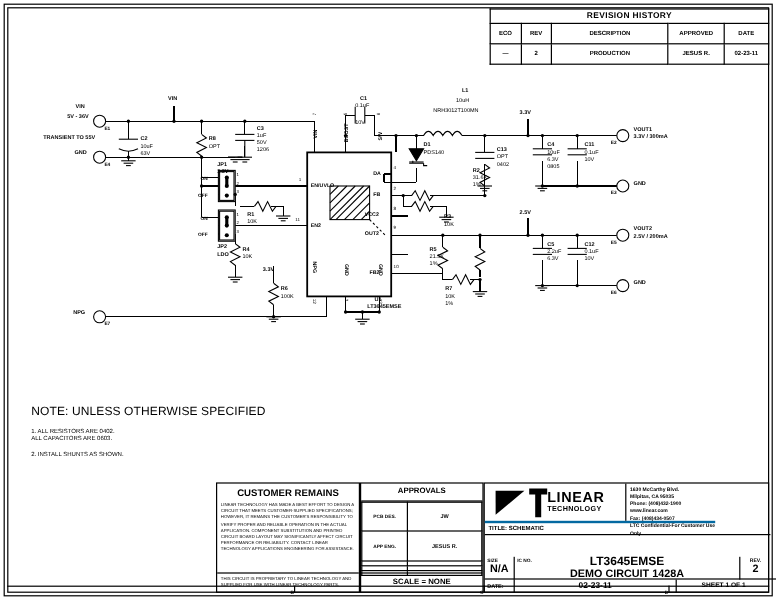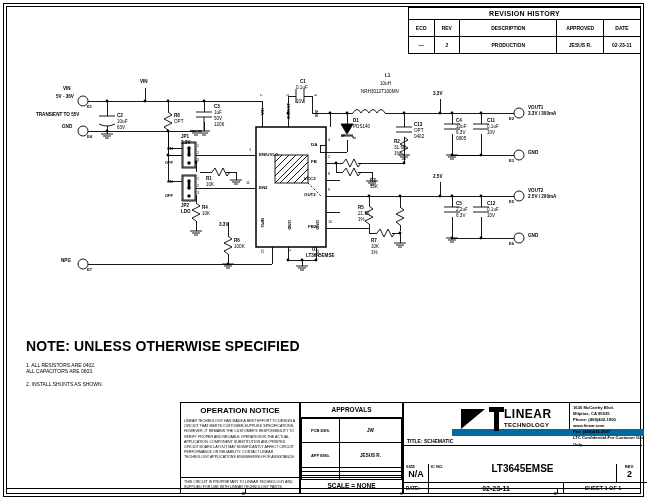--- a/index.html
+++ b/index.html
@@ -505,28 +505,28 @@
   <div class="lbl b" style="left:528px;top:111px;">3.3V / 300mA</div>
   <div class="lbl b" style="left:509px;top:158px;font-size:4px;">E3</div>
   <div class="lbl b" style="left:528px;top:150px;">GND</div>
   <div class="lbl b" style="left:509px;top:199px;font-size:4px;">E5</div>
   <div class="lbl b" style="left:528px;top:188px;">VOUT2</div>
   <div class="lbl b" style="left:528px;top:194px;">2.5V / 200mA</div>
   <div class="lbl b" style="left:509px;top:241px;font-size:4px;">E6</div>
   <div class="lbl b" style="left:528px;top:233px;">GND</div>
 
   <div class="abs" style="left:26px;top:338px;">
-    <div style="font-size:14px;font-weight:bold;letter-spacing:.1px;">NOTE: UNLESS OTHERWISE SPECIFIED</div>
+    <div style="font-size:10px;font-weight:normal;letter-spacing:.1px;">NOTE: UNLESS OTHERWISE SPECIFIED</div>
     <div style="font-size:5px;margin-top:8px;">1.  ALL RESISTORS ARE 0402.</div>
     <div style="font-size:5px;">     ALL CAPACITORS ARE 0603.</div>
     <div style="font-size:5px;margin-top:7px;">2.  INSTALL SHUNTS AS SHOWN.</div>
   </div>
 
   <div class="cnbox" style="left:180px;top:402px;width:120px;height:92px;">
-    <div style="text-align:center;font-size:8px;font-weight:bold;margin-top:3px;">OPERATION NOTICE</div>
+    <div style="text-align:center;font-size:8px;font-weight:bold;margin-top:3px;">CUSTOMER REMAINS</div>
     <div style="font-size:3.6px;line-height:1.45;margin:4px 3px 0 3px;white-space:pre-line;">LINEAR TECHNOLOGY HAS MADE A BEST EFFORT TO DESIGN A
 CIRCUIT THAT MEETS CUSTOMER-SUPPLIED SPECIFICATIONS;
 HOWEVER, IT REMAINS THE CUSTOMER'S RESPONSIBILITY TO
 VERIFY PROPER AND RELIABLE OPERATION IN THE ACTUAL
 APPLICATION.  COMPONENT SUBSTITUTION AND PRINTED
 CIRCUIT BOARD LAYOUT MAY SIGNIFICANTLY AFFECT CIRCUIT
 PERFORMANCE OR RELIABILITY.   CONTACT LINEAR
 TECHNOLOGY APPLICATIONS ENGINEERING FOR ASSISTANCE.</div>
     <div style="position:absolute;left:0;right:0;bottom:15px;border-top:1px solid #000;"></div>
     <div style="position:absolute;left:3px;right:3px;bottom:3px;font-size:3.6px;line-height:1.4;white-space:pre-line;">THIS CIRCUIT IS PROPRIETARY TO LINEAR TECHNOLOGY AND
@@ -562,21 +562,21 @@
         <td></td>
       </tr>
     </tbody>
       </table>
     <div style="position:absolute;left:0;right:0;bottom:0;height:15px;border-top:1px solid #000;
                 text-align:center;font-size:6.5px;font-weight:bold;line-height:15px;">SCALE = NONE</div>
   </div>
 
   <div class="cnbox" style="left:403px;top:402px;width:238px;height:92px;">
 
-    <div style="position:absolute;left:0;top:0;width:192px;height:33px;border-bottom:7px solid #0369a1;box-sizing:border-box;margin-left:48px;">
+    <div style="position:absolute;left:0;top:0;width:192px;height:33px;border-bottom:2px solid #0369a1;box-sizing:border-box;">
 
       <svg width="50" height="33" style="position:absolute;left:3px;top:0;">
         <path d="M6,26 L6,6 L30,6 Z" fill="#000"></path>
         <path d="M8,25 L8,24 M3,28 L40,28" stroke="#000" stroke-width="0"></path>
         <path d="M34,4 L49,4 L49,9 L44,9 L44,28 L39,28 L39,9 L34,9 Z" fill="#000"></path>
       </svg>
       <div style="position:absolute;left:52px;top:4px;font-size:12px;font-weight:bold;letter-spacing:.5px;">LINEAR</div>
       <div style="position:absolute;left:52px;top:19px;font-size:6px;font-weight:bold;letter-spacing:.3px;">TECHNOLOGY</div>
       <div style="position:absolute;left:0;top:0;width:1px;height:33px;"></div>
       <div style="position:absolute;left:117px;top:0;bottom:0;width:1px;background:#000;"></div>
@@ -594,20 +594,21 @@
 
 
     <div style="position:absolute;left:0;top:61px;width:272px;height:19px;border-bottom:1px solid #000;box-sizing:border-box;">
       <div style="position:absolute;left:0;top:0;width:25px;height:19px;border-right:1px solid #000;box-sizing:border-box;">
         <div style="font-size:4px;font-weight:bold;padding-left:2px;">SIZE</div>
         <div style="font-size:9px;font-weight:bold;text-align:center;line-height:11px;">N/A</div>
       </div>
       <div style="position:absolute;left:25px;top:0;width:188px;height:19px;border-right:1px solid #000;box-sizing:border-box;">
         <div style="position:absolute;left:2px;top:0px;font-size:4px;font-weight:bold;">IC NO.</div>
         <div style="text-align:center;font-size:10px;font-weight:bold;line-height:10px;margin-top:0px;">LT3645EMSE</div>
+        <div style="text-align:center;font-size:9px;font-weight:bold;line-height:9px;">DEMO CIRCUIT 1428A</div>
       </div>
       <div style="position:absolute;left:213px;top:0;width:25px;height:19px;">
         <div style="font-size:4.2px;font-weight:bold;text-align:center;">REV.</div>
         <div style="font-size:9px;font-weight:bold;text-align:center;line-height:11px;">2</div>
       </div>
     </div>
 
     <div style="position:absolute;left:0;top:80px;width:238px;height:11px;">
       <div style="position:absolute;left:0;top:0;width:25px;height:11px;border-right:1px solid #000;box-sizing:border-box;
                   font-size:4.6px;font-weight:bold;padding-left:2px;line-height:11px;">DATE:</div>

